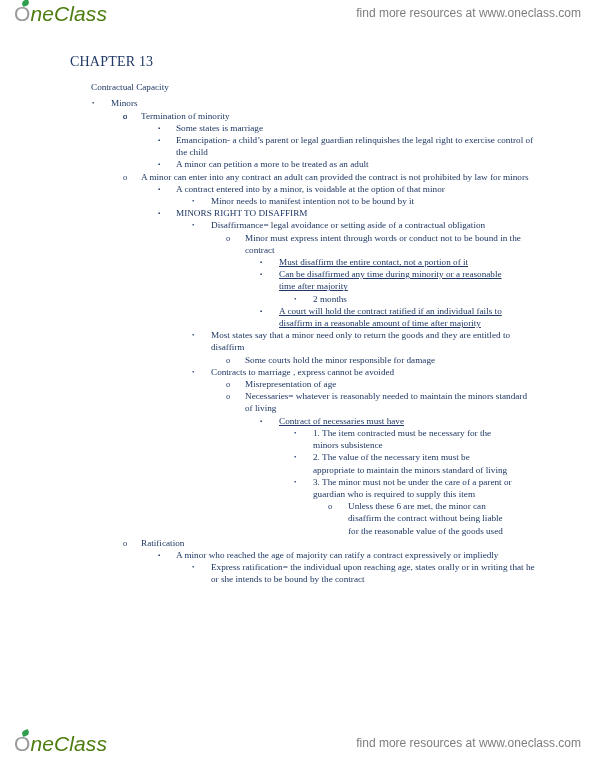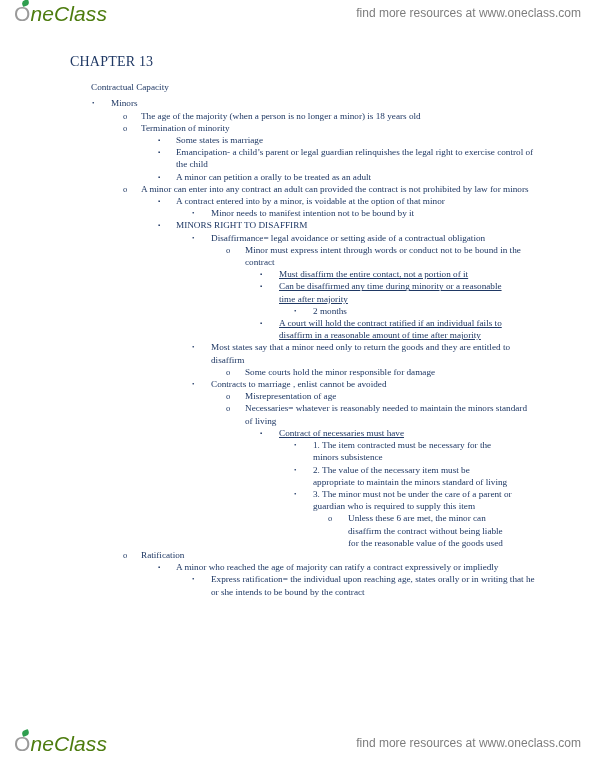--- a/index.html
+++ b/index.html
@@ -150,37 +150,36 @@
 <div class="doc">
   <div class="line l-title">CHAPTER 13</div>
   <div class="line l-sub">Contractual Capacity</div>
   <div id="outline-root">
       <div class="line lvl1">
         <span class="bullet b-disc">•</span>
         <span class="txt">Minors</span>
       </div>
       <div class="line lvl2">
         <span class="bullet b-circ">o</span>
-        <span class="txt">The age of the majority (when a person is no longer a minor) is 18 years old</span>
       </div>
       <div class="line lvl2">
         <span class="bullet b-circ">o</span>
         <span class="txt">Termination of minority</span>
       </div>
       <div class="line lvl3">
         <span class="bullet b-sq">▪</span>
         <span class="txt">Some states is marriage</span>
       </div>
       <div class="line lvl3">
         <span class="bullet b-sq">▪</span>
         <span class="txt">Emancipation- a child’s parent or legal guardian relinquishes the legal right to exercise control of the child</span>
       </div>
       <div class="line lvl3">
         <span class="bullet b-sq">▪</span>
-        <span class="txt">A minor can petition a orally to be treated as an adult</span>
+        <span class="txt">A minor can petition a more to be treated as an adult</span>
       </div>
       <div class="line lvl2">
         <span class="bullet b-circ">o</span>
         <span class="txt">A minor can enter into any contract an adult can provided the contract is not prohibited by law for minors</span>
       </div>
       <div class="line lvl3">
         <span class="bullet b-sq">▪</span>
         <span class="txt">A contract entered into by a minor, is voidable at the option of that minor</span>
       </div>
       <div class="line lvl4">
@@ -218,21 +217,21 @@
       <div class="line lvl4">
         <span class="bullet b-disc">•</span>
         <span class="txt">Most states say that a minor need only to return the goods and they are entitled to disaffirm</span>
       </div>
       <div class="line lvl5">
         <span class="bullet b-circ">o</span>
         <span class="txt">Some courts hold the minor responsible for damage</span>
       </div>
       <div class="line lvl4">
         <span class="bullet b-disc">•</span>
-        <span class="txt">Contracts to marriage , enlist cannot be avoided</span>
+        <span class="txt">Contracts to marriage , express cannot be avoided</span>
       </div>
       <div class="line lvl5">
         <span class="bullet b-circ">o</span>
         <span class="txt">Misrepresentation of age</span>
       </div>
       <div class="line lvl5">
         <span class="bullet b-circ">o</span>
         <span class="txt">Necessaries= whatever is reasonably needed to maintain the minors standard of living</span>
       </div>
       <div class="line lvl6">

